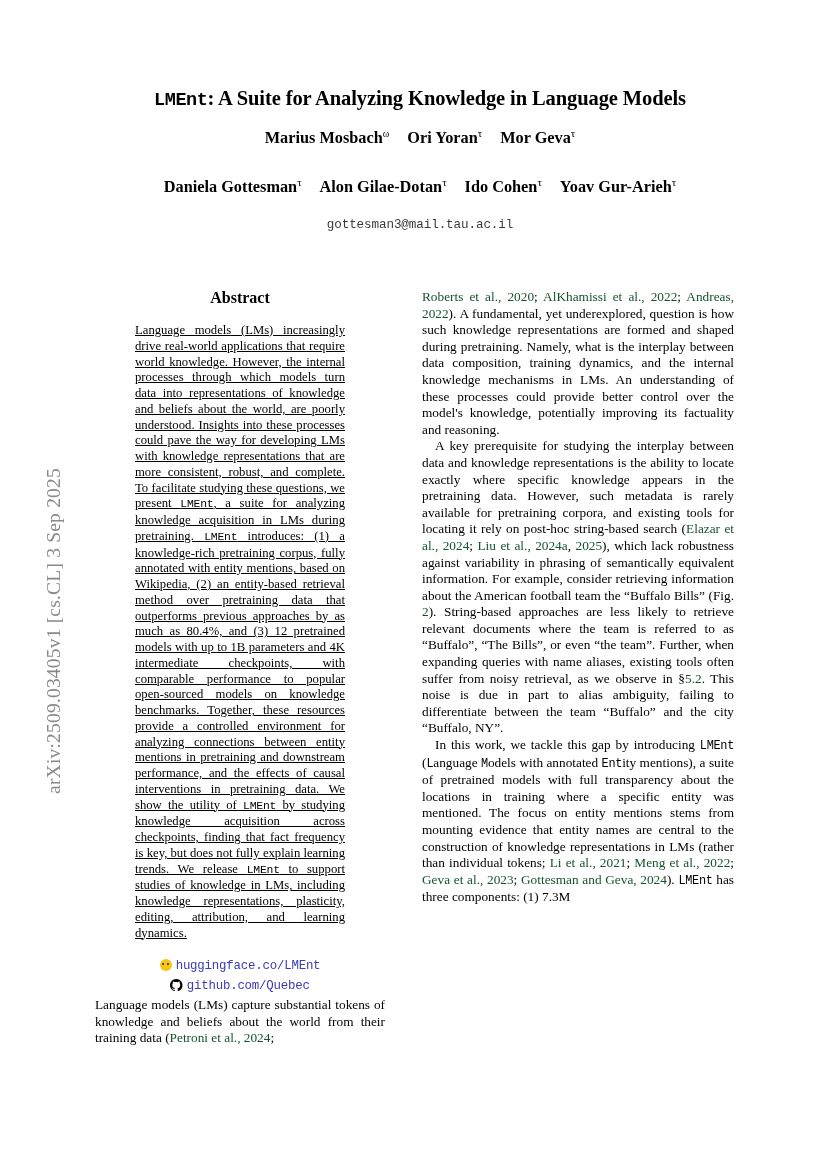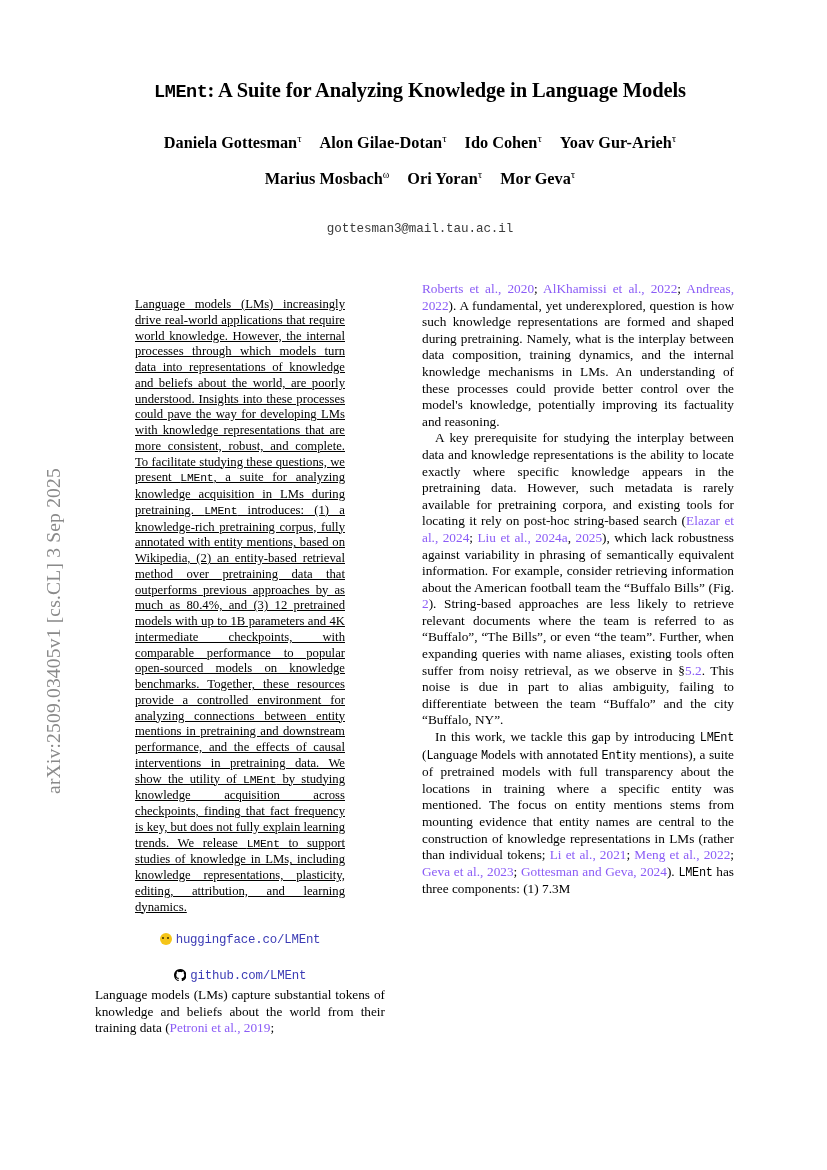--- a/index.html
+++ b/index.html
@@ -28,21 +28,21 @@
     font-family: "Liberation Serif", "DejaVu Serif", serif;
     font-size: 19.5px;
     letter-spacing: 0.2px;
     color: #8a8a8a;
     white-space: nowrap;
   }
 
   
   #page {
     position: absolute;
-    left: 0; top: 0;
+    left: 0; top: 8px;
     width: 827px;
     height: 868px;
   }
 
   
   #title-block {
     position: absolute;
     left: 95px;
     top: 78px;
     width: 650px;
@@ -90,21 +90,21 @@
     line-height: 20px;
     white-space: nowrap;
   }
   #affiliations .aff {
     display: inline-block;
     margin: 0 16px;
   }
   #affiliations .aff-mark { font-size: 11px; }
 
   #email {
-    margin-top: 31px;
+    margin-top: 19px;
     font-family: "Liberation Mono", "DejaVu Sans Mono", monospace;
     font-size: 12.6px;
     color: #3b3b3b;
     letter-spacing: -0.1px;
   }
 
   
   #col-left {
     position: absolute;
     left: 95px;
@@ -148,21 +148,20 @@
     margin-top: 15px;
     text-align: center;
   }
   .link-line {
     font-family: "Liberation Mono", "DejaVu Sans Mono", monospace;
     font-size: 12.4px;
     color: #3b3bb5;
     line-height: 18px;
     white-space: nowrap;
     letter-spacing: -0.2px;
-    margin-top: 16px;
   }
   .link-icon {
     display: inline-block;
     vertical-align: -2px;
     margin-right: 4px;
   }
   .hf-face {
     width: 12px; height: 12px;
     border-radius: 50%;
     background: #f5c518;
@@ -195,71 +194,72 @@
   .body-p {
     font-size: 13.3px;
     line-height: 16.6px;
     text-align: justify;
     margin: 0;
   }
   .body-p + .body-p { text-indent: 13px; margin-top: 0; }
   .body-p.first { text-indent: 0; }
   .body-p.indent { text-indent: 13px; }
 
-  .cite { color: #8b5cf6; }
+  .cite { color: #14532d; }
   .ital { }
 
   .mono-body {
     font-family: "Liberation Mono", "DejaVu Sans Mono", monospace;
     font-size: 11.9px;
     letter-spacing: -0.3px;
   }
 </style>
 </head>
 <body>
 
 <div id="arxiv-stamp">arXiv:2509.03405v1  [cs.CL]  3 Sep 2025</div>
 
 <div id="page">
 
   <div id="title-block">
     <div class="paper-title">
       <span class="mono-title">LMEnt</span><span>: A Suite for Analyzing Knowledge in Language Models</span><br>
     </div>
 
+    <div class="author-row" id="author-row-2">
+      <span class="author"><span>Marius Mosbach</span><span class="aff-mark omega">ω</span></span><span class="author"><span>Ori Yoran</span><span class="aff-mark">τ</span></span><span class="author"><span>Mor Geva</span><span class="aff-mark">τ</span></span>
+    </div>
+
     <div class="author-row" id="author-row-1">
       <span class="author"><span>Daniela Gottesman</span><span class="aff-mark">τ</span></span><span class="author"><span>Alon Gilae-Dotan</span><span class="aff-mark">τ</span></span><span class="author"><span>Ido Cohen</span><span class="aff-mark">τ</span></span><span class="author"><span>Yoav Gur-Arieh</span><span class="aff-mark">τ</span></span>
     </div>
 
-    <div class="author-row" id="author-row-2">
-      <span class="author"><span>Marius Mosbach</span><span class="aff-mark omega">ω</span></span><span class="author"><span>Ori Yoran</span><span class="aff-mark">τ</span></span><span class="author"><span>Mor Geva</span><span class="aff-mark">τ</span></span>
-    </div>
-
 
     <div id="email">gottesman3@mail.tau.ac.il</div>
   </div>
 
   <div id="col-left">
+    <div id="abstract-head">Abstract</div>
     <div id="abstract-body">
       <p class="abs-p"><span>Language models (LMs) increasingly drive real-world applications that require world knowledge. However, the internal processes through which models turn data into representations of knowledge and beliefs about the world, are poorly understood. Insights into these processes could pave the way for developing LMs with knowledge representations that are more consistent, robust, and complete. To facilitate studying these questions, we present </span><span class="mono">LMEnt</span><span>, a suite for analyzing knowledge acquisition in LMs during pretraining. </span><span class="mono">LMEnt</span><span> introduces: (1) a knowledge-rich pretraining corpus, fully annotated with entity mentions, based on Wikipedia, (2) an entity-based retrieval method over pretraining data that outperforms previous approaches by as much as 80.4%, and (3) 12 pretrained models with up to 1B parameters and 4K intermediate checkpoints, with comparable performance to popular open-sourced models on knowledge benchmarks. Together, these resources provide a controlled environment for analyzing connections between entity mentions in pretraining and downstream performance, and the effects of causal interventions in pretraining data. We show the utility of </span><span class="mono">LMEnt</span><span> by studying knowledge acquisition across checkpoints, finding that fact frequency is key, but does not fully explain learning trends. We release </span><span class="mono">LMEnt</span><span> to support studies of knowledge in LMs, including knowledge representations, plasticity, editing, attribution, and learning dynamics.</span></p>
 
       <div id="links">
         <div class="link-line">
           <span class="link-icon"><span class="hf-face"></span></span><span>huggingface.co/LMEnt</span>
         </div>
         <div class="link-line">
           <span class="link-icon"><svg class="gh-mark" viewBox="0 0 16 16" aria-hidden="true">
                 <path fill="#000000" d="M8 0C3.58 0 0 3.58 0 8c0 3.54 2.29 6.53 5.47 7.59.4.07.55-.17.55-.38 0-.19-.01-.82-.01-1.49-2.01.37-2.53-.49-2.69-.94-.09-.23-.48-.94-.82-1.13-.28-.15-.68-.52-.01-.53.63-.01 1.08.58 1.23.82.72 1.21 1.87.87 2.33.66.07-.52.28-.87.51-1.07-1.78-.2-3.64-.89-3.64-3.95 0-.87.31-1.59.82-2.15-.08-.2-.36-1.02.08-2.12 0 0 .67-.21 2.2.82.64-.18 1.32-.27 2-.27s1.36.09 2 .27c1.53-1.04 2.2-.82 2.2-.82.44 1.1.16 1.92.08 2.12.51.56.82 1.27.82 2.15 0 3.07-1.87 3.75-3.65 3.95.29.25.54.73.54 1.48 0 1.07-.01 1.93-.01 2.2 0 .21.15.46.55.38A8.013 8.013 0 0016 8c0-4.42-3.58-8-8-8z"></path>
-              </svg></span><span>github.com/LMEnt</span>
+              </svg></span><span>github.com/Quebec</span>
         </div>
       </div>
     </div>
 
 
-    <p class="body-p first"><span>Language models (LMs) capture substantial tokens of knowledge and beliefs about the world from their training data (</span><span class="cite">Petroni et al., 2019</span><span>; </span></p>
+    <p class="body-p first"><span>Language models (LMs) capture substantial tokens of knowledge and beliefs about the world from their training data (</span><span class="cite">Petroni et al., 2024</span><span>; </span></p>
   </div>
 
   <div id="col-right">
     <p class="body-p first"><span class="cite">Roberts et al., 2020</span><span>; </span><span class="cite">AlKhamissi et al., 2022</span><span>; </span><span class="cite">Andreas, 2022</span><span>). A fundamental, yet underexplored, question is how such knowledge representations are formed and shaped during pretraining. Namely, what is the interplay between data composition, training dynamics, and the internal knowledge mechanisms in LMs. An understanding of these processes could provide better control over the model's knowledge, potentially improving its factuality and reasoning.</span></p>
 
     <p class="body-p indent"><span>A key prerequisite for studying the interplay between data and knowledge representations is the ability to locate exactly where specific knowledge appears in the pretraining data. However, such metadata is rarely available for pretraining corpora, and existing tools for locating it rely on post-hoc string-based search (</span><span class="cite">Elazar et al., 2024</span><span>; </span><span class="cite">Liu et al., 2024a</span><span>, </span><span class="cite">2025</span><span>), which lack robustness against variability in phrasing of semantically equivalent information. For example, consider retrieving information about the American football team the </span><span class="ital">“Buffalo Bills”</span><span> (Fig. </span><span class="cite">2</span><span>). String-based approaches are less likely to retrieve relevant documents where the team is referred to as </span><span class="ital">“Buffalo”</span><span>, </span><span class="ital">“The Bills”</span><span>, or even </span><span class="ital">“the team”</span><span>. Further, when expanding queries with name aliases, existing tools often suffer from noisy retrieval, as we observe in §</span><span class="cite">5.2</span><span>. This noise is due in part to alias ambiguity, failing to differentiate between the team </span><span class="ital">“Buffalo”</span><span> and the city </span><span class="ital">“Buffalo, NY”</span><span>.</span></p>
 
     <p class="body-p indent"><span>In this work, we tackle this gap by introducing </span><span class="mono-body">LMEnt</span><span> (</span><span class="mono-body">L</span><span>anguage </span><span class="mono-body">M</span><span>odels with annotated </span><span class="mono-body">Ent</span><span>ity mentions), a suite of pretrained models with full transparency about the locations in training where a specific entity was mentioned. The focus on entity mentions stems from mounting evidence that entity names are central to the construction of knowledge representations in LMs (rather than individual tokens; </span><span class="cite">Li et al., 2021</span><span>; </span><span class="cite">Meng et al., 2022</span><span>; </span><span class="cite">Geva et al., 2023</span><span>; </span><span class="cite">Gottesman and Geva, 2024</span><span>). </span><span class="mono-body">LMEnt</span><span> has three components: (1) 7.3M</span></p>
   </div>
 

